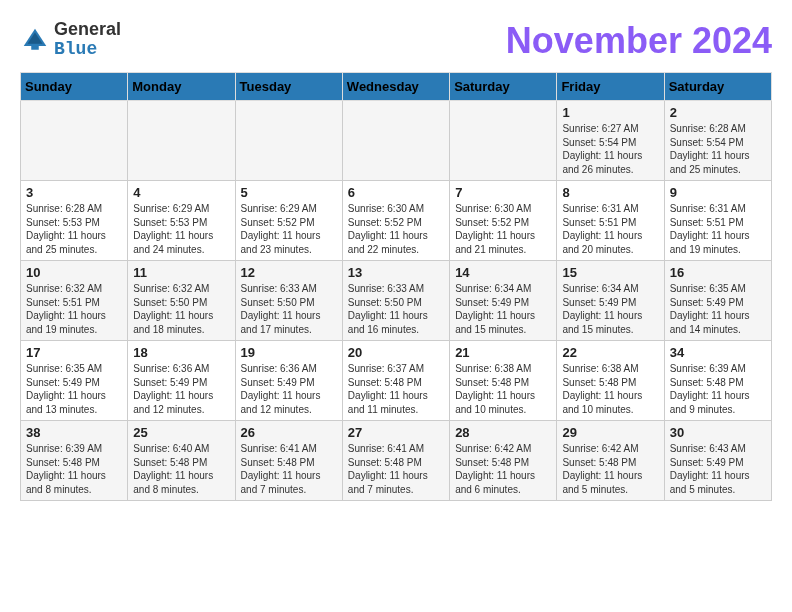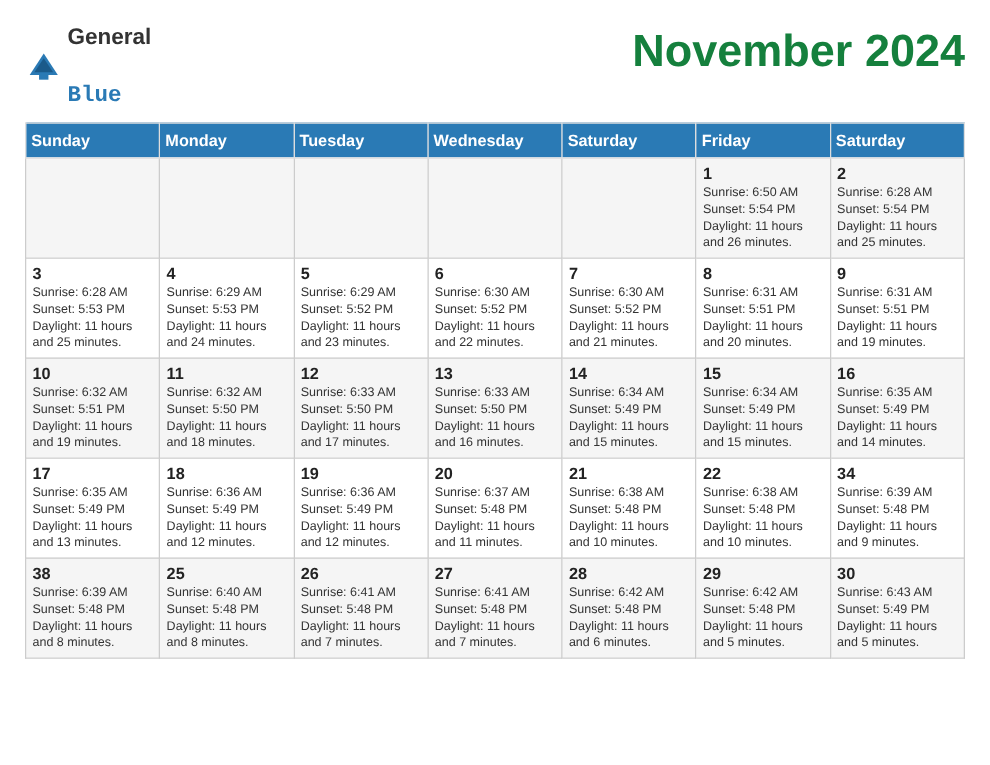--- a/index.html
+++ b/index.html
@@ -21,21 +21,20 @@
     }
     .logo {
       display: flex;
       align-items: center;
       gap: 4px;
     }
     .logo-text {
       display: flex;
       flex-direction: column;
       line-height: 1.1;
-      gap: 28px;
     }
     .logo-general {
       font-size: 18px;
       font-weight: bold;
       color: #333;
     }
     .logo-blue {
       font-size: 18px;
       font-weight: bold;
       color: #2a7ab5;
@@ -44,34 +43,34 @@
     .logo-icon {
       width: 30px;
       height: 30px;
     }
     .title-block {
       text-align: right;
     }
     .month-title {
       font-size: 36px;
       font-weight: bold;
-      color: #15803d;
+      color: #8b5cf6;
     }
     .location {
       font-size: 16px;
       color: #555;
     }
     .calendar-table {
       width: 100%;
       border-collapse: collapse;
       table-layout: fixed;
     }
     .calendar-table th {
       background: #2a7ab5;
-      color: #ffffff;
+      color: #000000;
       font-size: 13px;
       padding: 6px 4px;
       text-align: left;
       border: 1px solid #ddd;
       font-weight: bold;
     }
     .calendar-table td {
       border: 1px solid #ccc;
       vertical-align: top;
       padding: 4px 5px;
@@ -137,21 +136,21 @@
     </thead>
     <tbody id="calendar-body">
     <tr>
           <td class="empty"></td>
           <td class="empty"></td>
           <td class="empty"></td>
           <td class="empty"></td>
           <td class="empty"></td>
           <td>
             <span class="day-num">1</span>
-            <div class="cell-info" style="white-space: pre-line;">Sunrise: 6:50 AM
+            <div class="cell-info" style="white-space: pre-line;">Sunrise: 6:27 AM
 Sunset: 5:54 PM
 Daylight: 11 hours and 26 minutes.</div>
           </td>
           <td>
             <span class="day-num">2</span>
             <div class="cell-info" style="white-space: pre-line;">Sunrise: 6:28 AM
 Sunset: 5:54 PM
 Daylight: 11 hours and 25 minutes.</div>
           </td>
         </tr>

